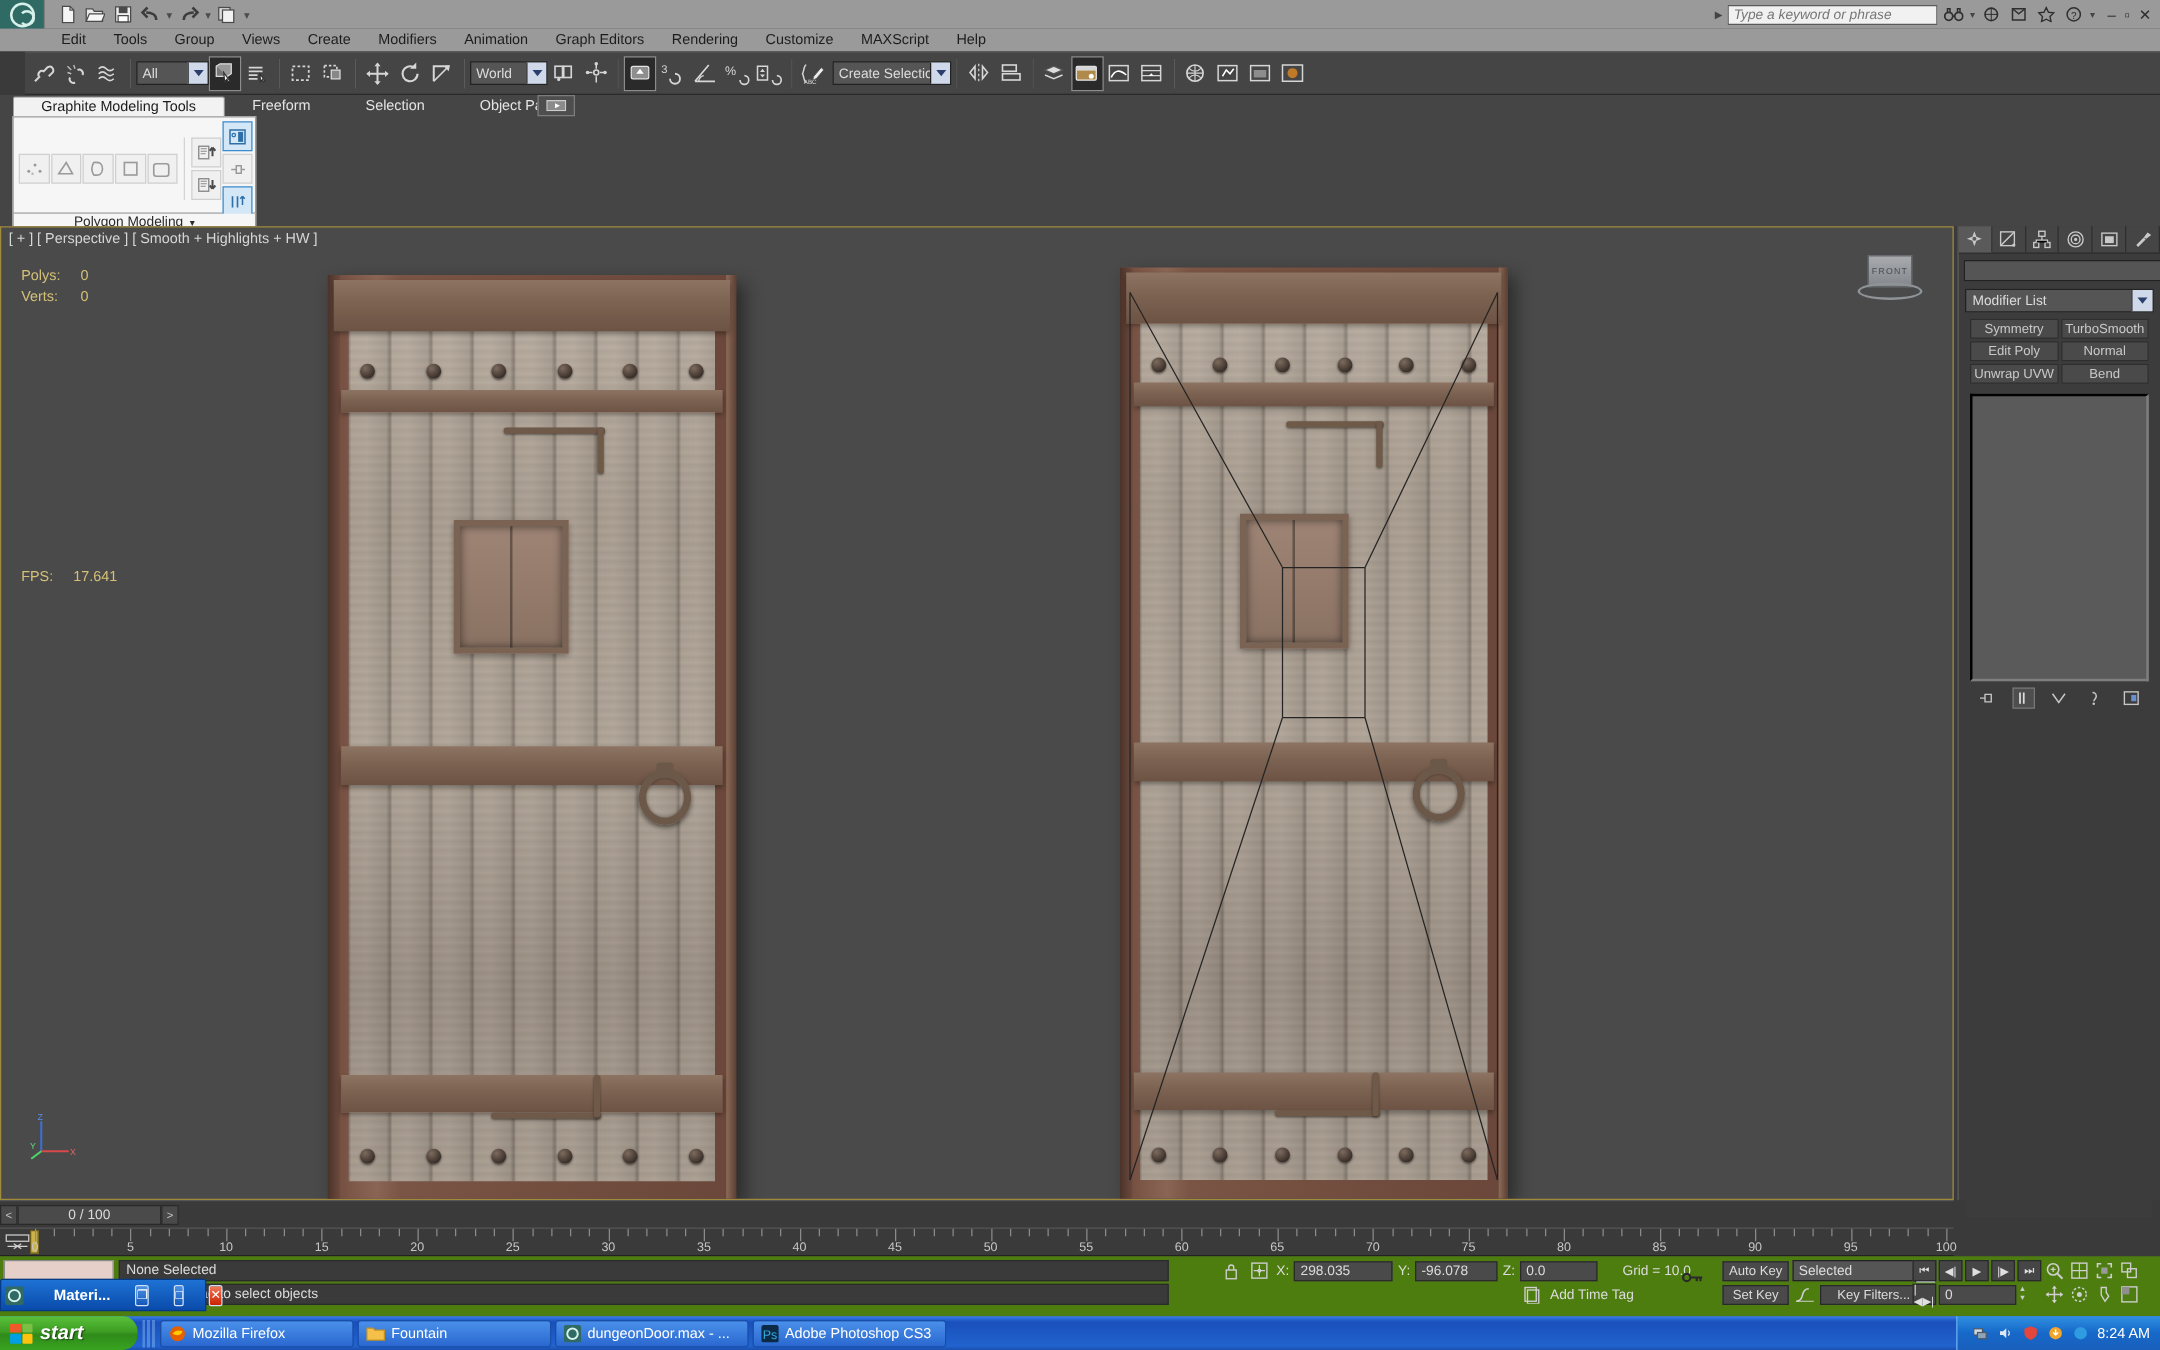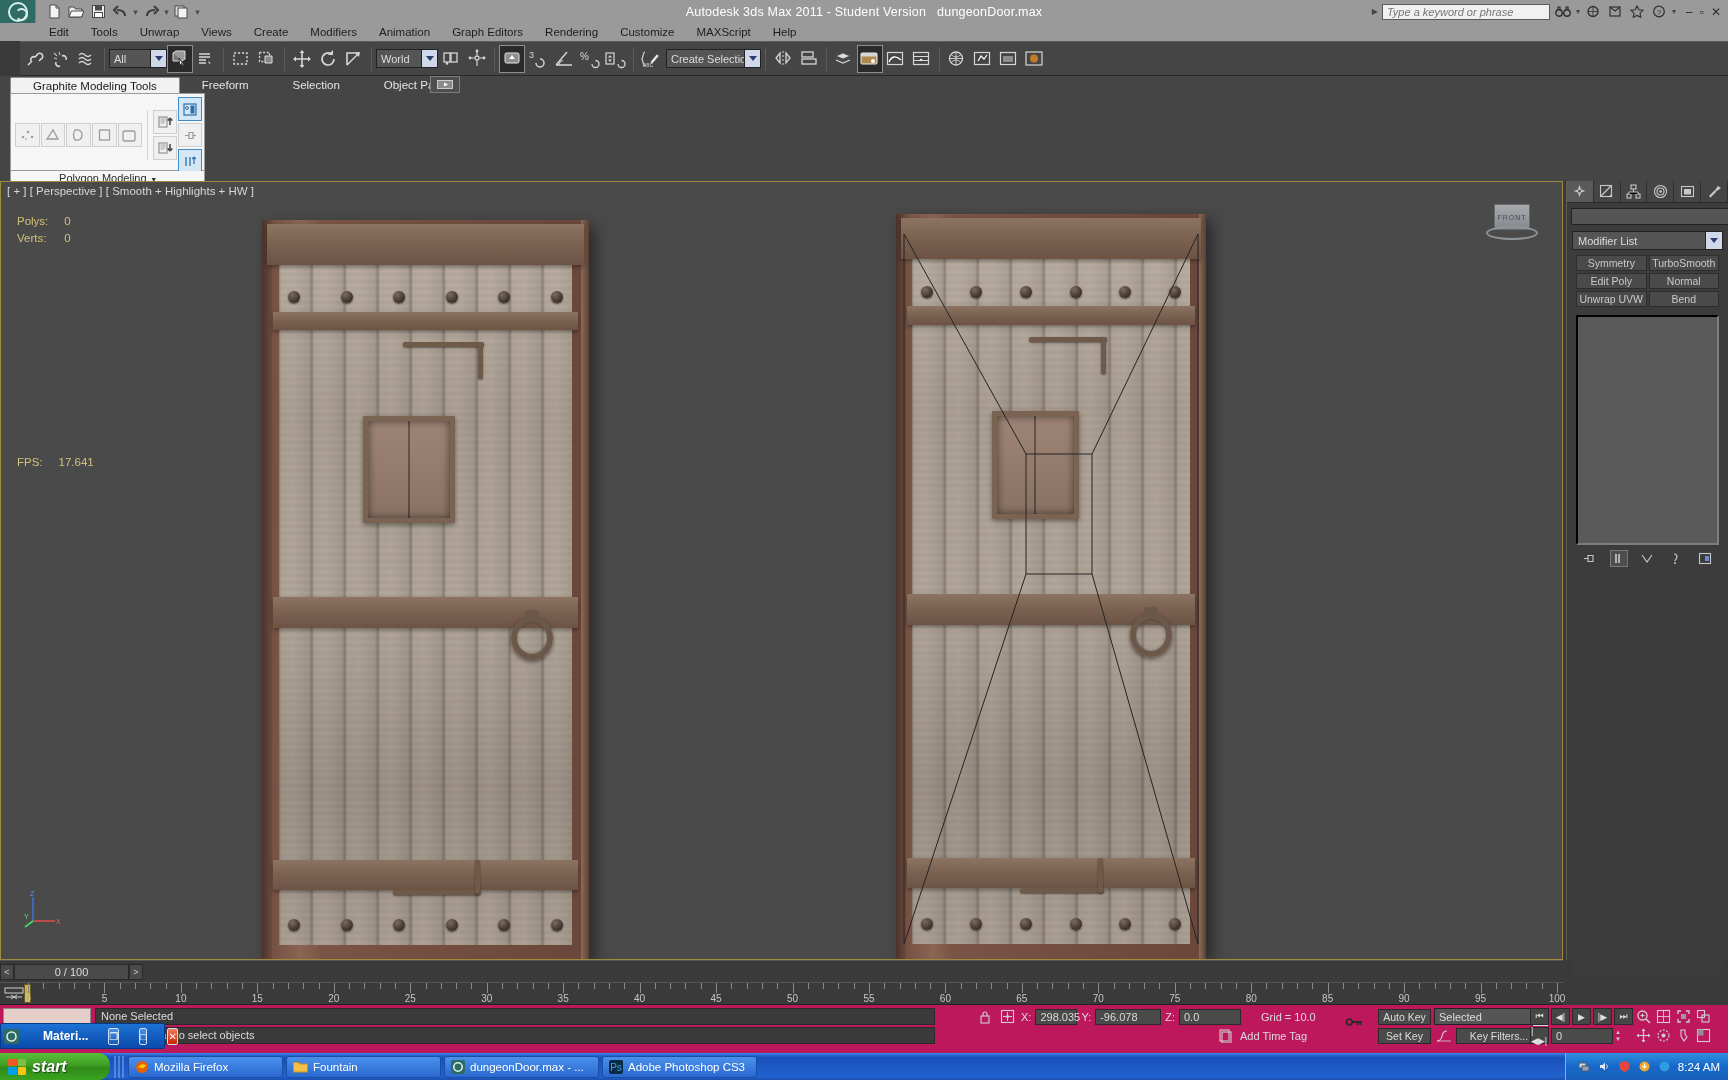--- a/index.html
+++ b/index.html
@@ -293,21 +293,21 @@
   .tlabel{ position:absolute; top:10px; font-size:10px; color:#c7c7c7; transform:translateX(-50%); }
   .keyhandle{
     position:absolute; left:24px; top:1px; width:7px;height:19px;
     background:#cbb24a; border:1px solid #6a5a1d;
   }
   .tbicon{ position:absolute; left:3px; top:3px; width:22px;height:17px; }
 
   
   .statusbar{
     position:absolute; left:0; top:1005px; width:1728px; height:48px;
-    background:#be185d;
+    background:#4d7c0f;
   }
   .matswatch{
     position:absolute; left:3px; top:3px; width:88px;height:16px;
     background:#e7cfc9; border:1px solid #8a8a8a;
   }
   .statusline{
     position:absolute; left:95px; top:3px; width:840px; height:17px;
     background:#3a3a3a; border:1px solid #2b2b2b; color:#dcdcdc;
     font-size:11px; line-height:15px; padding-left:5px;
   }
@@ -429,23 +429,20 @@
       <div class="qsep">▾</div>
       <div class="qbtn">
         <svg width="16" height="15" viewBox="0 0 16 15">
             <rect x="1" y="2" width="9" height="10" fill="#dcdcdc" stroke="#4a4a4a"></rect>
             <rect x="4" y="4" width="9" height="10" fill="#f2f2f2" stroke="#4a4a4a"></rect>
           </svg>
       </div>
       <div class="qsep">▾</div>
     </div>
 
-    <div class="title-center">
-      <span>Autodesk 3ds Max  2011  - Student Version</span>&nbsp;&nbsp;&nbsp;<span>dungeonDoor.max</span>
-    </div>
 
     <div class="tb-right">
       <div class="searchwrap">
         <span class="tri-left">▶</span>
         <input class="searchbox" placeholder="Type a keyword or phrase" style="">
         <div class="ticon">
           <svg width="16" height="13" viewBox="0 0 16 13">
               <circle cx="4" cy="8" r="3.2" fill="none" stroke="#2f2f2f" stroke-width="1.4"></circle>
               <circle cx="12" cy="8" r="3.2" fill="none" stroke="#2f2f2f" stroke-width="1.4"></circle>
               <path d="M3 5V2h2v3M11 5V2h2v3M7.2 8h1.6" stroke="#2f2f2f" stroke-width="1.2" fill="none"></path>
@@ -481,21 +478,21 @@
         <span>–</span>
         <span>▫</span>
         <span>✕</span>
       </div>
     </div>
   </div>
 
   <div class="menubar">
     <div class="mi">Edit</div>
     <div class="mi">Tools</div>
-    <div class="mi">Unwrap</div>
+    <div class="mi">Group</div>
     <div class="mi">Views</div>
     <div class="mi">Create</div>
     <div class="mi">Modifiers</div>
     <div class="mi">Animation</div>
     <div class="mi">Graph Editors</div>
     <div class="mi">Rendering</div>
     <div class="mi">Customize</div>
     <div class="mi">MAXScript</div>
     <div class="mi">Help</div>
   </div>
@@ -1209,21 +1206,21 @@
           </svg>
       </div>
       <div class="navicon">
         <svg width="15" height="15" viewBox="0 0 15 15">
             <rect x="1.5" y="1.5" width="12" height="12" fill="none" stroke="#cfcfcf" stroke-width="1.1"></rect>
             <path d="M7.5 3v9M3 7.5h9" stroke="#cfcfcf" stroke-width="1"></path>
             <circle cx="7.5" cy="7.5" r="1.6" fill="#cfcfcf"></circle>
           </svg>
       </div>
       <span class="clabel">X:</span>
-      <div class="cfield" style="width:42px">298.035</div>
+      <div class="cfield" style="width:79px">298.035</div>
       <span class="clabel">Y:</span>
       <div class="cfield" style="width:66px">-96.078</div>
       <span class="clabel">Z:</span>
       <div class="cfield" style="width:62px">0.0</div>
       <span class="clabel" style="margin-left:16px;">Grid = 10.0</span>
     </div>
 
     <div style="position:absolute;left:1215px;top:22px;display:flex;align-items:center;gap:6px;">
       <div class="navicon">
         <svg width="14" height="15" viewBox="0 0 14 15">

